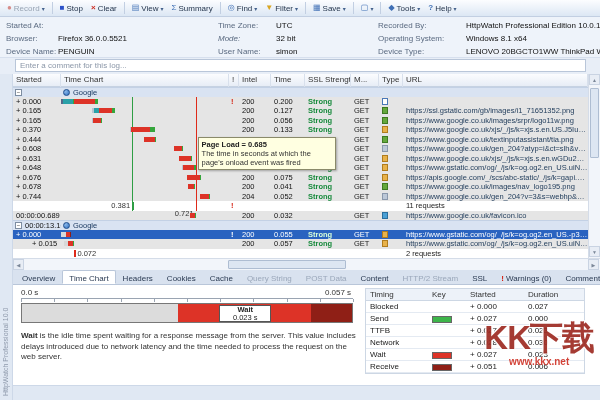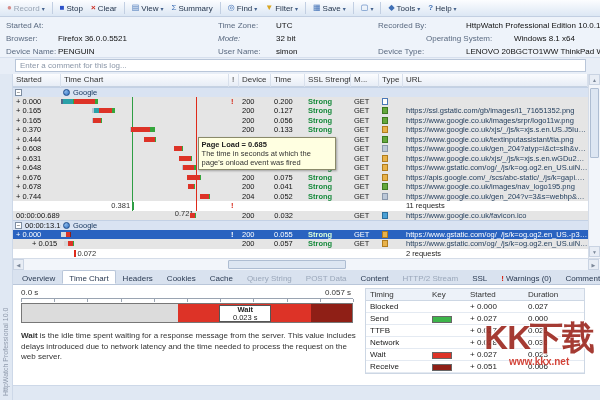--- a/index.html
+++ b/index.html
@@ -218,40 +218,40 @@
           <span class="info-lbl" style="width: 58px;">User Name:</span>
           <span class="info-val">simon</span>
         </div>
       </div>
       <div class="info-col" style="left: 378px;">
         <div class="info-row">
           <span class="info-lbl" style="width: 88px;">Recorded By:</span>
           <span class="info-val">HttpWatch Professional Edition 10.0.1</span>
         </div>
         <div class="info-row">
-          <span class="info-lbl" style="width: 88px; margin-left: 48px;">Operating System:</span>
+          <span class="info-lbl" style="width: 88px;">Operating System:</span>
           <span class="info-val">Windows 8.1 x64</span>
         </div>
         <div class="info-row">
           <span class="info-lbl" style="width: 88px;">Device Type:</span>
           <span class="info-val">LENOVO 20BGCTO1WW ThinkPad W540 Intel</span>
         </div>
       </div>
     </div>
 
   <div id="commentbar">
     <input id="comment-input" placeholder="Enter a comment for this log..." style="">
   </div>
 
   <div id="grid">
     <div id="grid-header">
         <div class="hcell" style="left: 0px; width: 48px;">Started</div>
         <div class="hcell" style="left: 48px; width: 168px;">Time Chart</div>
         <div class="hcell" style="left: 216px; width: 10px;">!</div>
-        <div class="hcell" style="left: 226px; width: 32px;">Device</div>
+        <div class="hcell" style="left: 226px; width: 32px;">Intel</div>
         <div class="hcell" style="left: 258px; width: 34px;">Time</div>
         <div class="hcell" style="left: 292px; width: 46px;">SSL Strength</div>
         <div class="hcell" style="left: 338px; width: 28px;">M...</div>
         <div class="hcell" style="left: 366px; width: 24px;">Type</div>
         <div class="hcell" style="left: 390px; width: 185px;">URL</div>
       </div>
     <div id="grid-body">
         <div class="row group">
           <span class="expander">−</span>
           <span class="globe"></span>
@@ -416,21 +416,21 @@
           <div class="cell warn" style="left: 216px; width: 10px;">!</div>
           <div class="cell" style="left: 390px; width: 185px;">11 requests</div>
         </div>
         <div class="row req">
           <div class="cell num" style="left: 0px; width: 48px;">00:00:00.689</div>
           <div class="bar" style="left: 176.613px;">
             <span class="seg" style="background: rgb(221, 51, 39); width: 5.22667px;"></span>
             <span class="seg" style="background: rgb(53, 166, 60); width: 0.746667px;"></span>
           </div>
           <div class="cell num" style="left: 226px; width: 32px;">200</div>
-          <div class="cell num" style="left: 246px; width: 34px; text-align: right;">0.032</div>
+          <div class="cell num" style="left: 258px; width: 34px;">0.032</div>
           <div class="cell" style="left: 292px; width: 46px;"></div>
           <div class="cell" style="left: 338px; width: 28px;">GET</div>
           <div class="cell" style="left: 366px; width: 24px;"><span class="typeicon t-icon"></span></div>
           <div class="cell url" style="left: 390px; width: 185px;">https://www.google.co.uk/favicon.ico</div>
         </div>
         <div class="row group">
           <span class="expander">−</span>
           <span class="grp-started">00:00:13.162</span>
           <span class="globe"></span>
           <span class="grp-label">Google</span>

